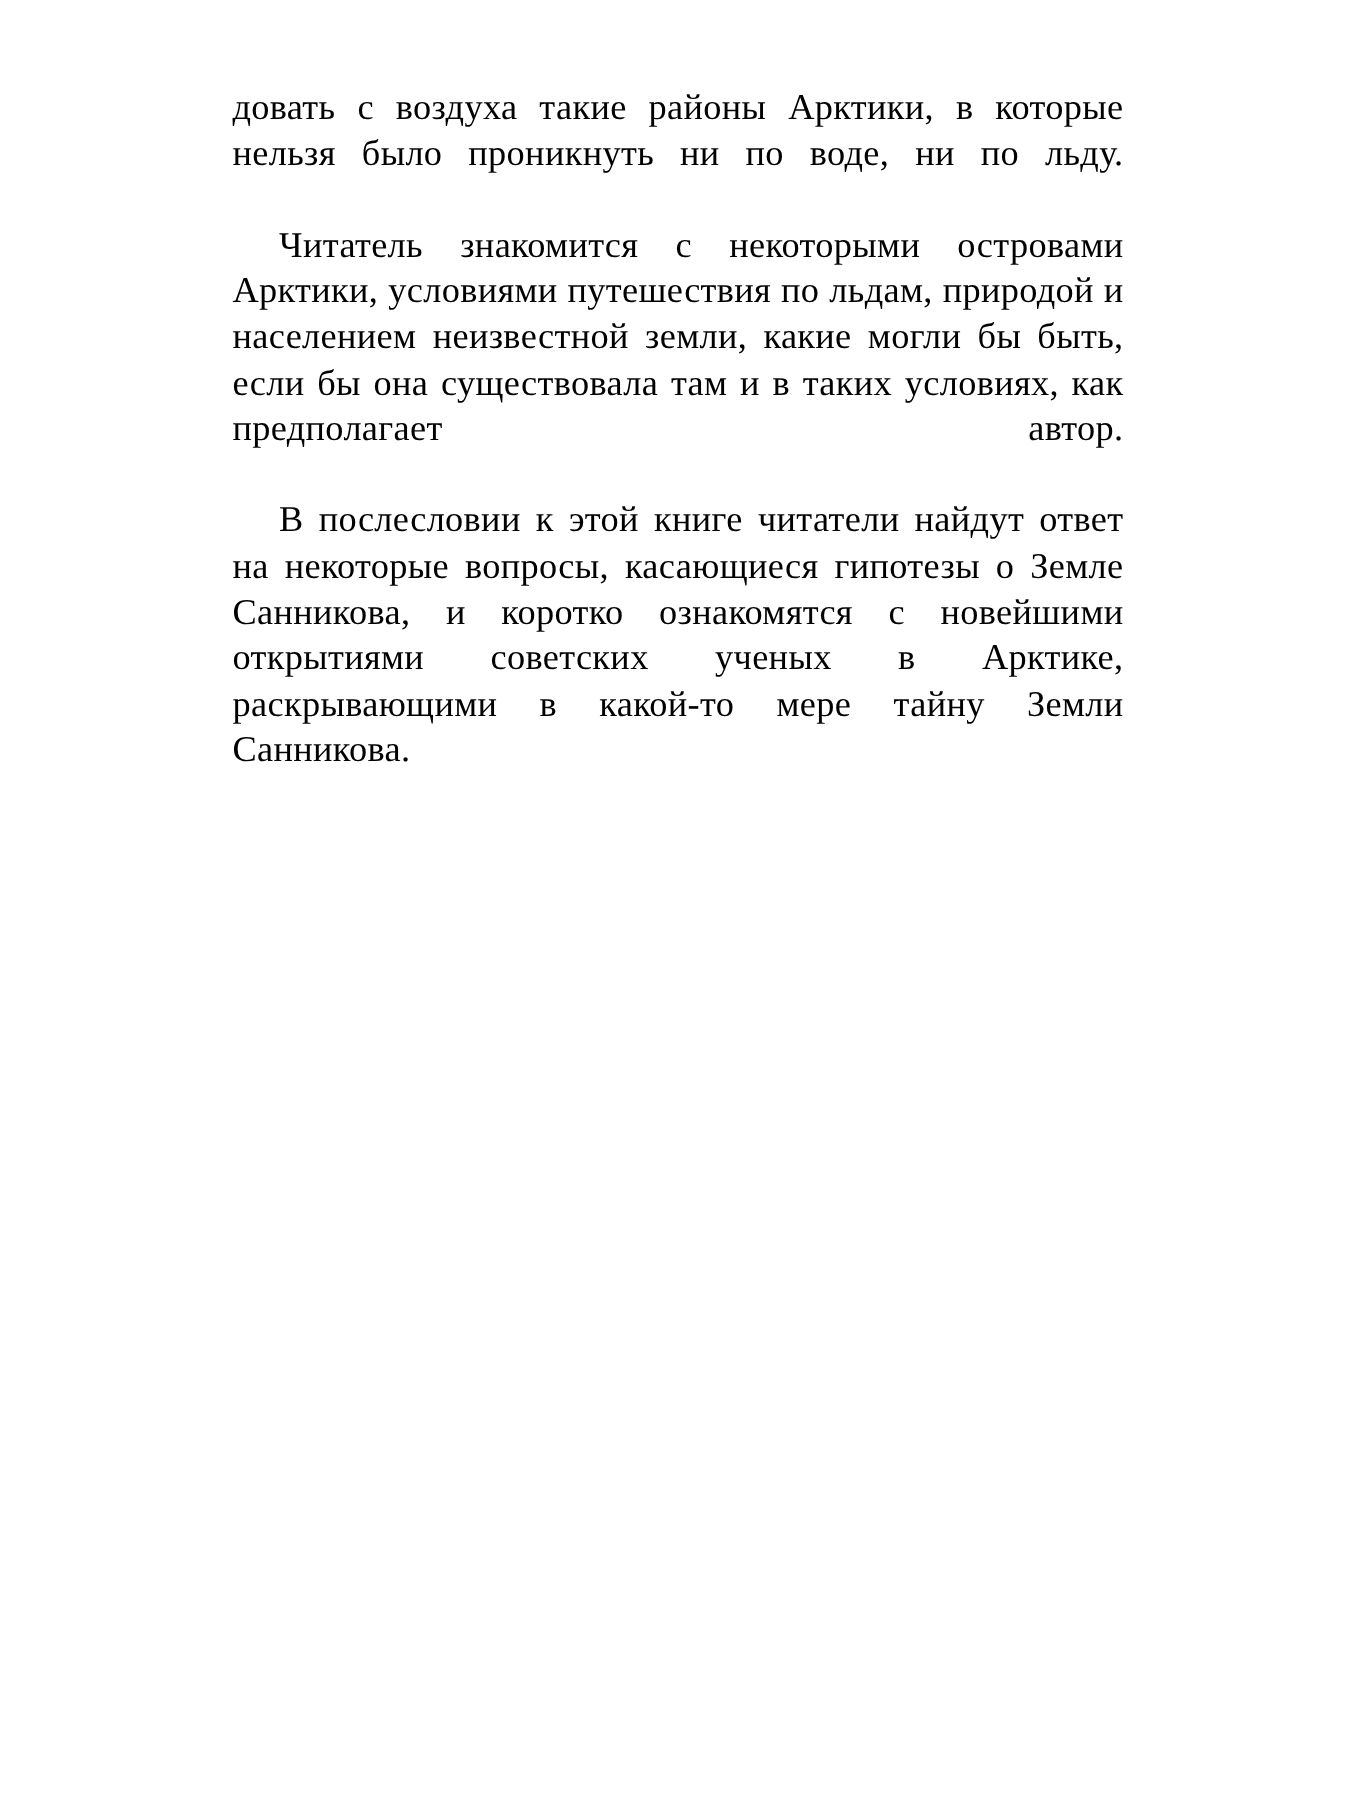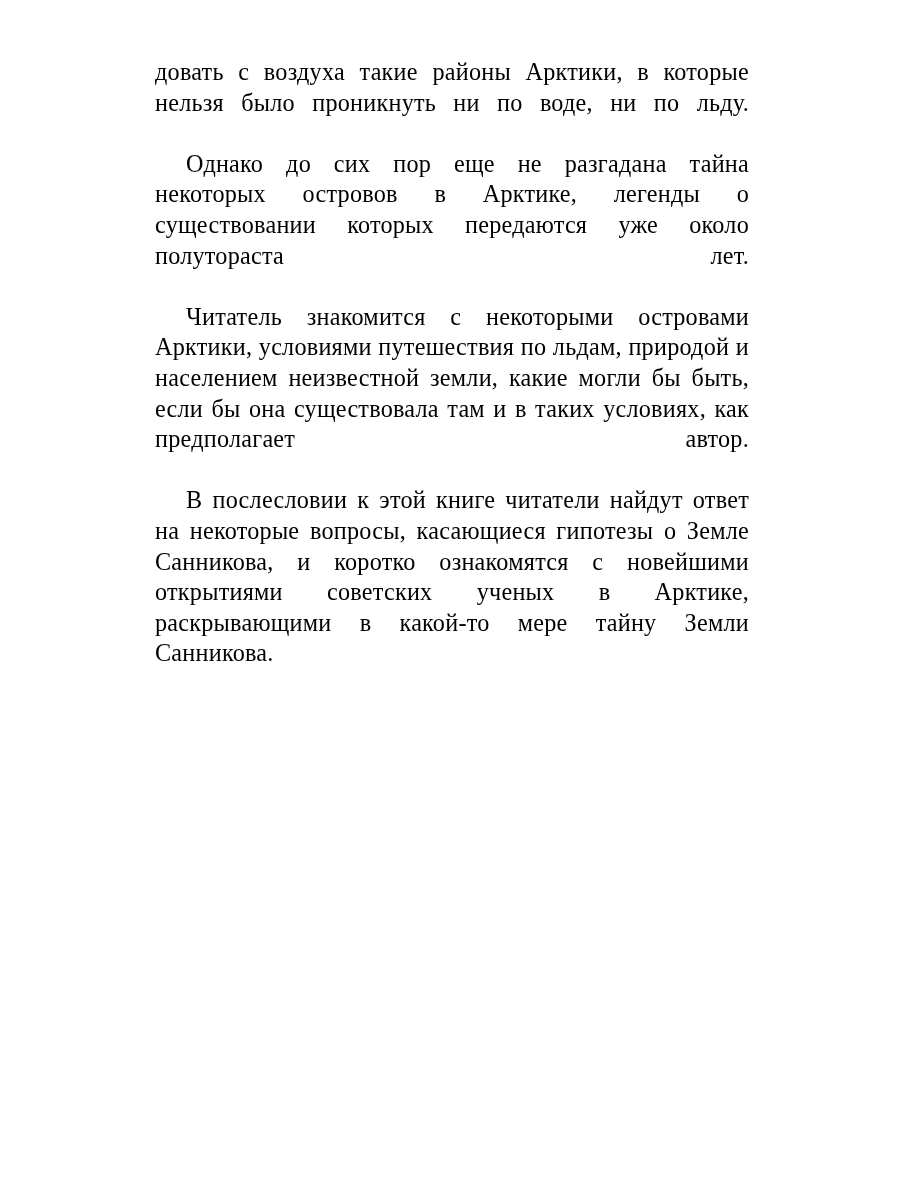--- a/index.html
+++ b/index.html
@@ -59,21 +59,20 @@
 </style>
 </head>
 <body>
 
 <div class="page">
 
   <div class="text-block">
 
     <p class="para continuation">довать с воздуха такие районы Арктики, в которые нельзя было проникнуть ни по воде, ни по льду.</p>
 
-    <p class="para">Однако до сих пор еще не разгадана тайна некоторых островов в Арктике, легенды о существовании которых передаются уже около полутораста лет.</p>
 
 
 
 
 
     <p class="para">Читатель знакомится с некоторыми островами Арктики, условиями путешествия по льдам, природой и населением неизвестной земли, какие могли бы быть, если бы она существовала там и в таких условиях, как предполагает автор.</p>
 
     <p class="para">В послесловии к этой книге читатели найдут ответ на некоторые вопросы, касающиеся гипотезы о Земле Санникова, и коротко ознакомятся с новейшими открытиями советских ученых в Арктике, раскрывающими в какой-то мере тайну Земли Санникова.</p>
 
   </div>

